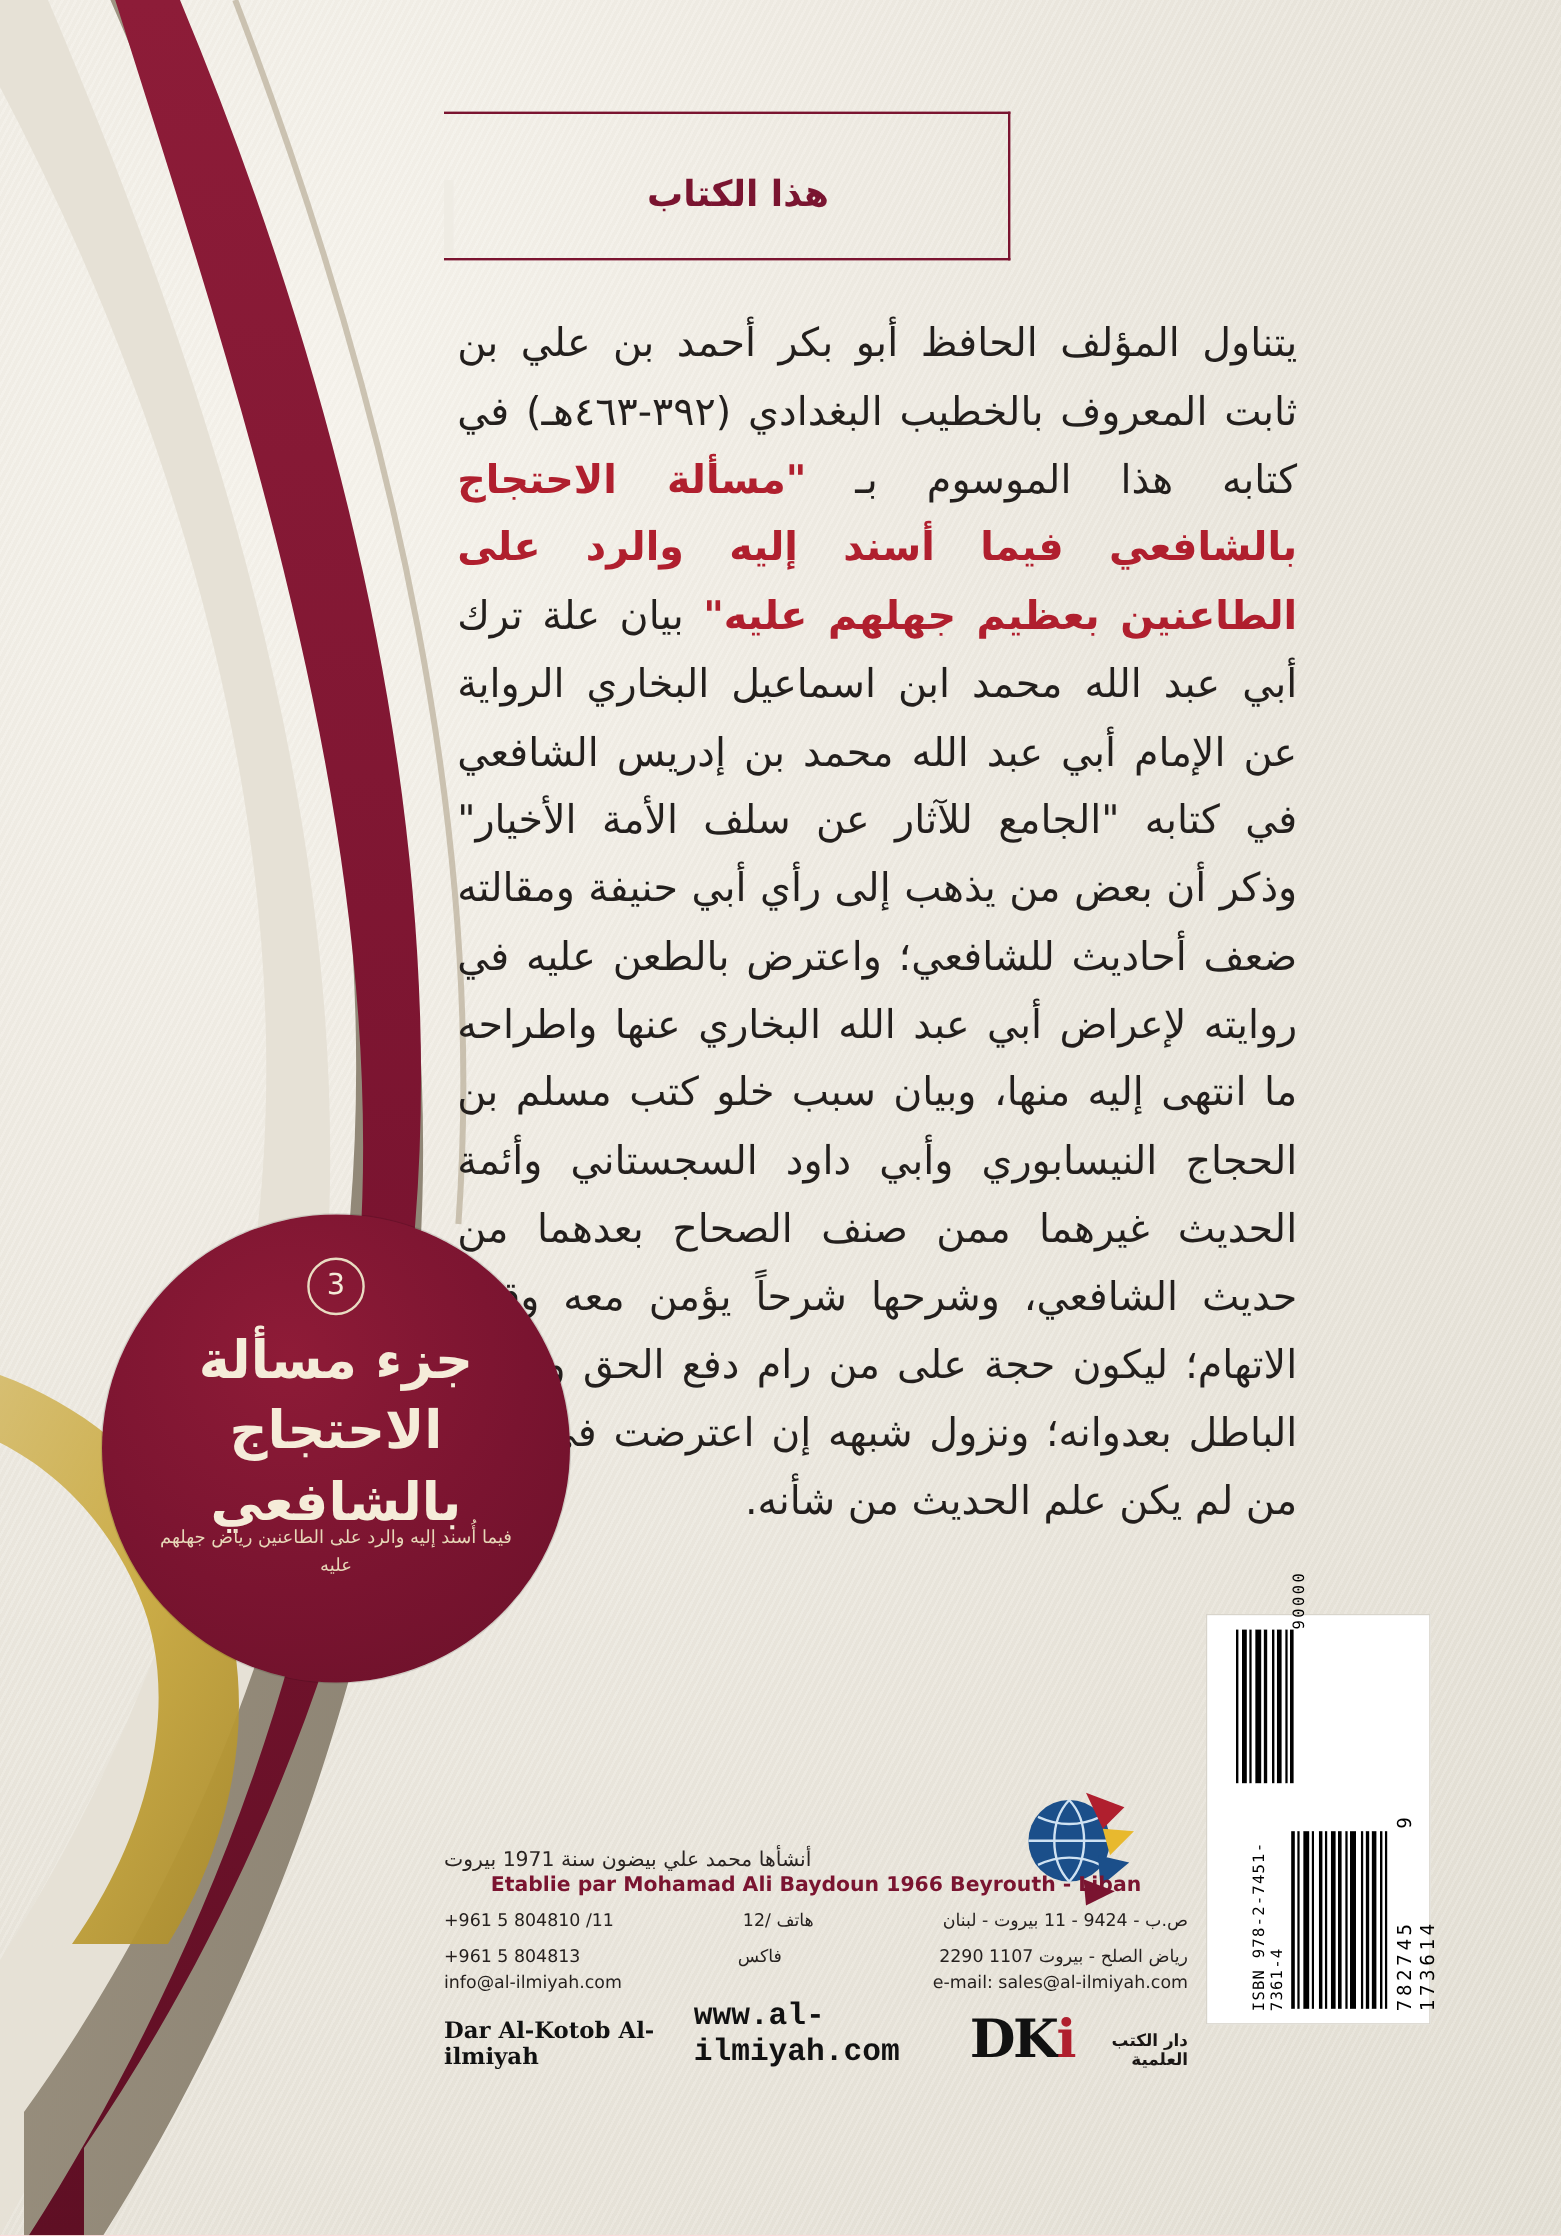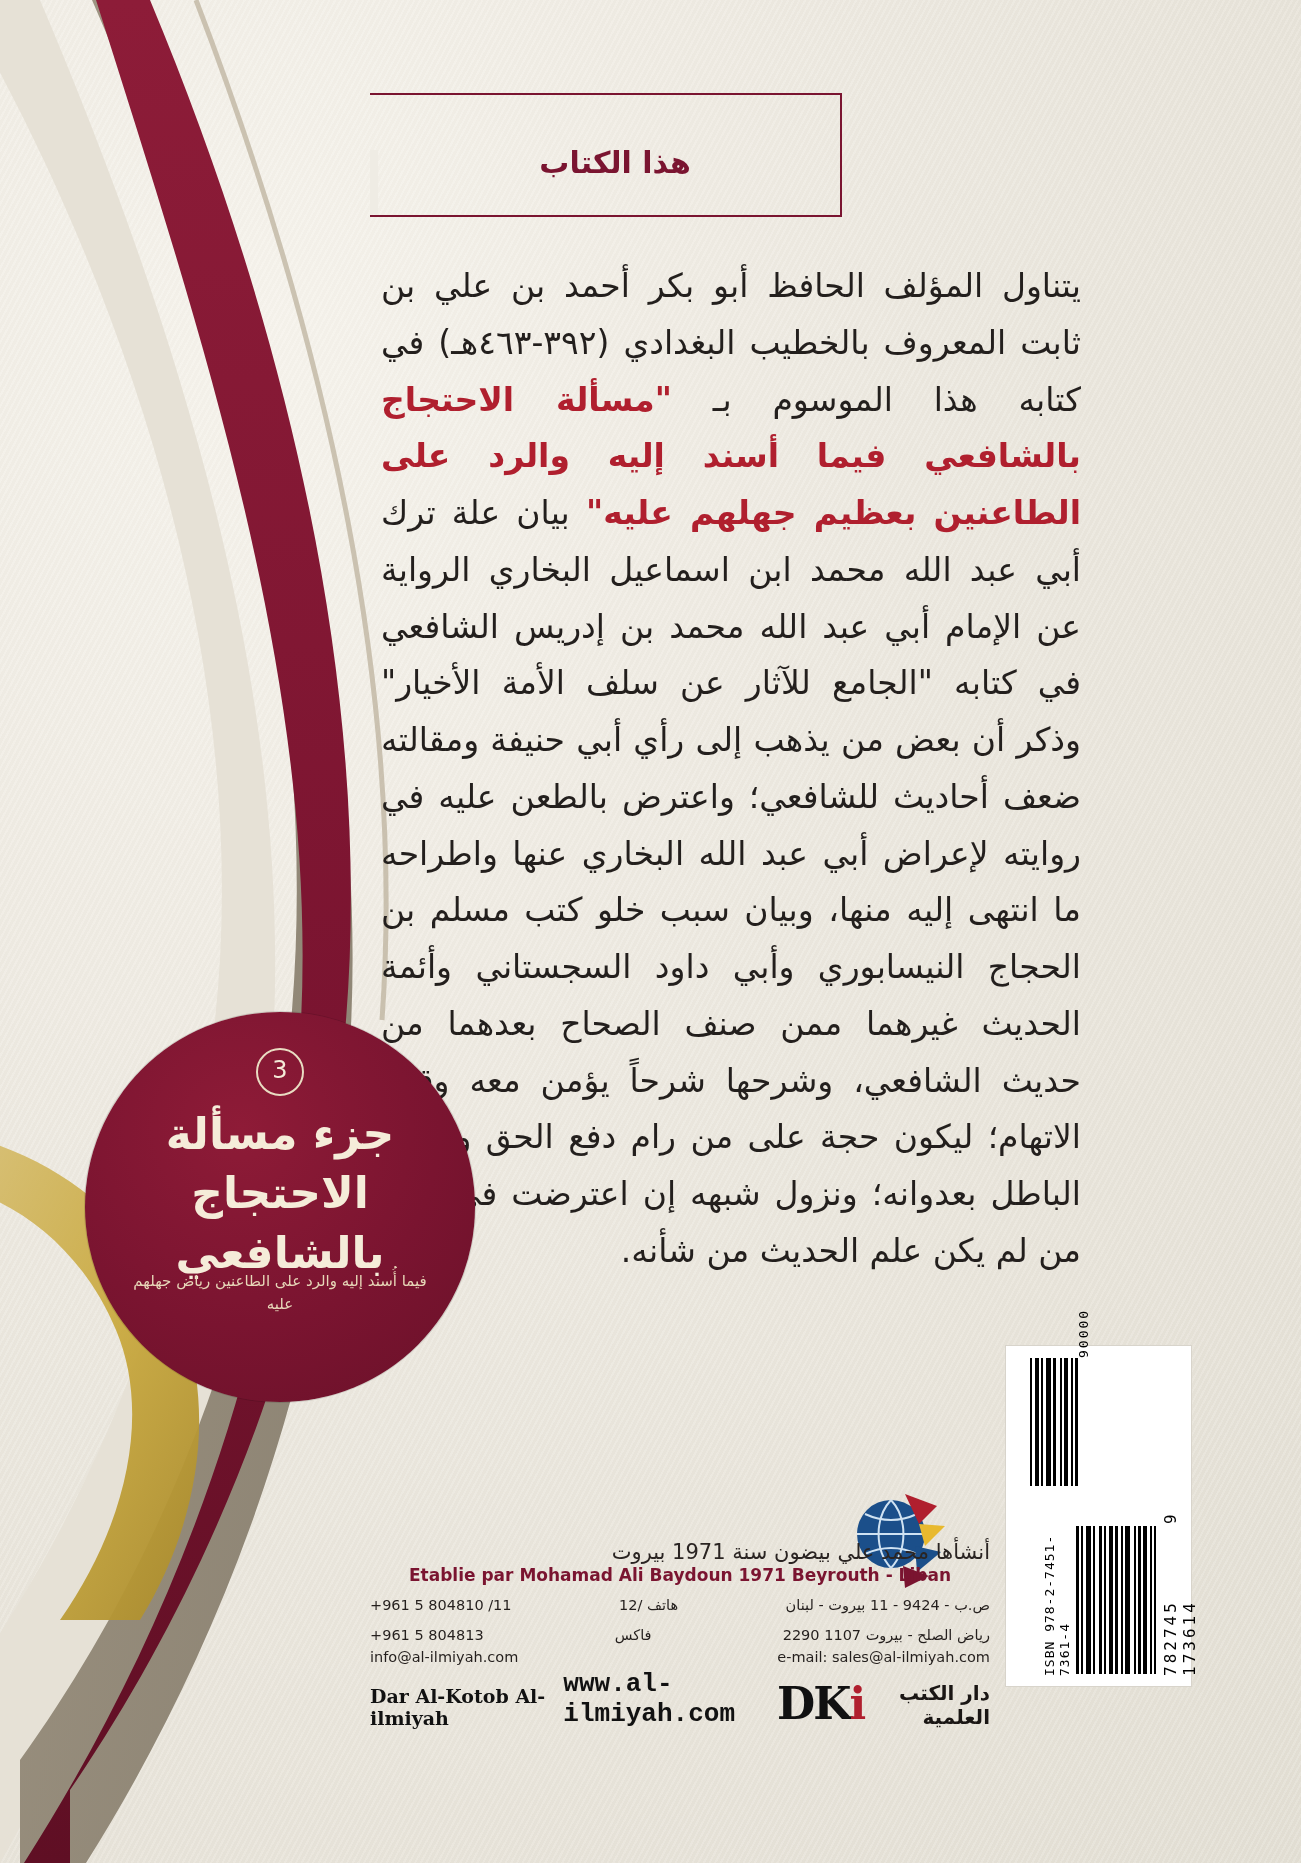--- a/index.html
+++ b/index.html
@@ -147,22 +147,22 @@
   
   .pub{
     position:absolute;
     left:370px;
     top:1540px;
     width:620px;
     direction:rtl;
     color:#1e1a18;
   }
   .pub .ar-founder{
-    font-size:21px;
-    text-align:right;
+    font-size:17px;
+    text-align:left;
     color:#2a2422;
     letter-spacing:-.3px;
   }
   .pub .fr-line{
     font-size:17px;
     font-weight:bold;
     color:#7a1430;
     direction:ltr;
     text-align:center;
     line-height:1.35;
@@ -203,21 +203,21 @@
   }
   .pub .dki .i{color:#b01f2e}
   .pub .web{
     direction:ltr;
     font-size:26px;
     font-weight:bold;
     color:#111;
     font-family:Liberation Mono, monospace;
   }
   .pub .arabic-house{
-    font-size:20px;
+    font-size:14px;
     font-weight:bold;
     color:#1a1614;
   }
   .pub .dar-en{
     direction:ltr;
     font-size:19px;
     font-weight:bold;
     color:#111;
     font-family:"DejaVu Serif","Liberation Serif",serif;
   }
@@ -319,21 +319,21 @@
       <path d="M20,34 q26,12 52,0 M20,74 q26,-12 52,0" fill="none" stroke="#cfe2f2" stroke-width="2"></path>
       <polygon points="60,14 92,26 74,44" fill="#b01f2e"></polygon>
       <polygon points="74,44 100,46 80,66" fill="#e8b92e"></polygon>
       <polygon points="70,66 96,72 72,92" fill="#1b4f8a"></polygon>
       <polygon points="58,86 84,96 60,108" fill="#7a1430"></polygon>
     </svg>
   </div>
 
   <div class="pub">
     <div class="ar-founder">أنشأها محمد علي بيضون سنة 1971 بيروت</div>
-    <div class="fr-line">Etablie par Mohamad Ali Baydoun 1971 Beyrouth - Liban</div>
+    <div class="fr-line">Etablie par Mohamad Ali Baydoun 1966 Beyrouth - Liban</div>
 
     <div class="contact">
       <div class="col">ص.ب - 9424 - 11 بيروت - لبنان</div>
       <div class="col">هاتف /12</div>
       <div class="col ltr">+961 5 804810 /11</div>
     </div>
     <div class="contact">
       <div class="col">رياض الصلح - بيروت 1107 2290</div>
       <div class="col">فاكس</div>
       <div class="col ltr">+961 5 804813</div>

